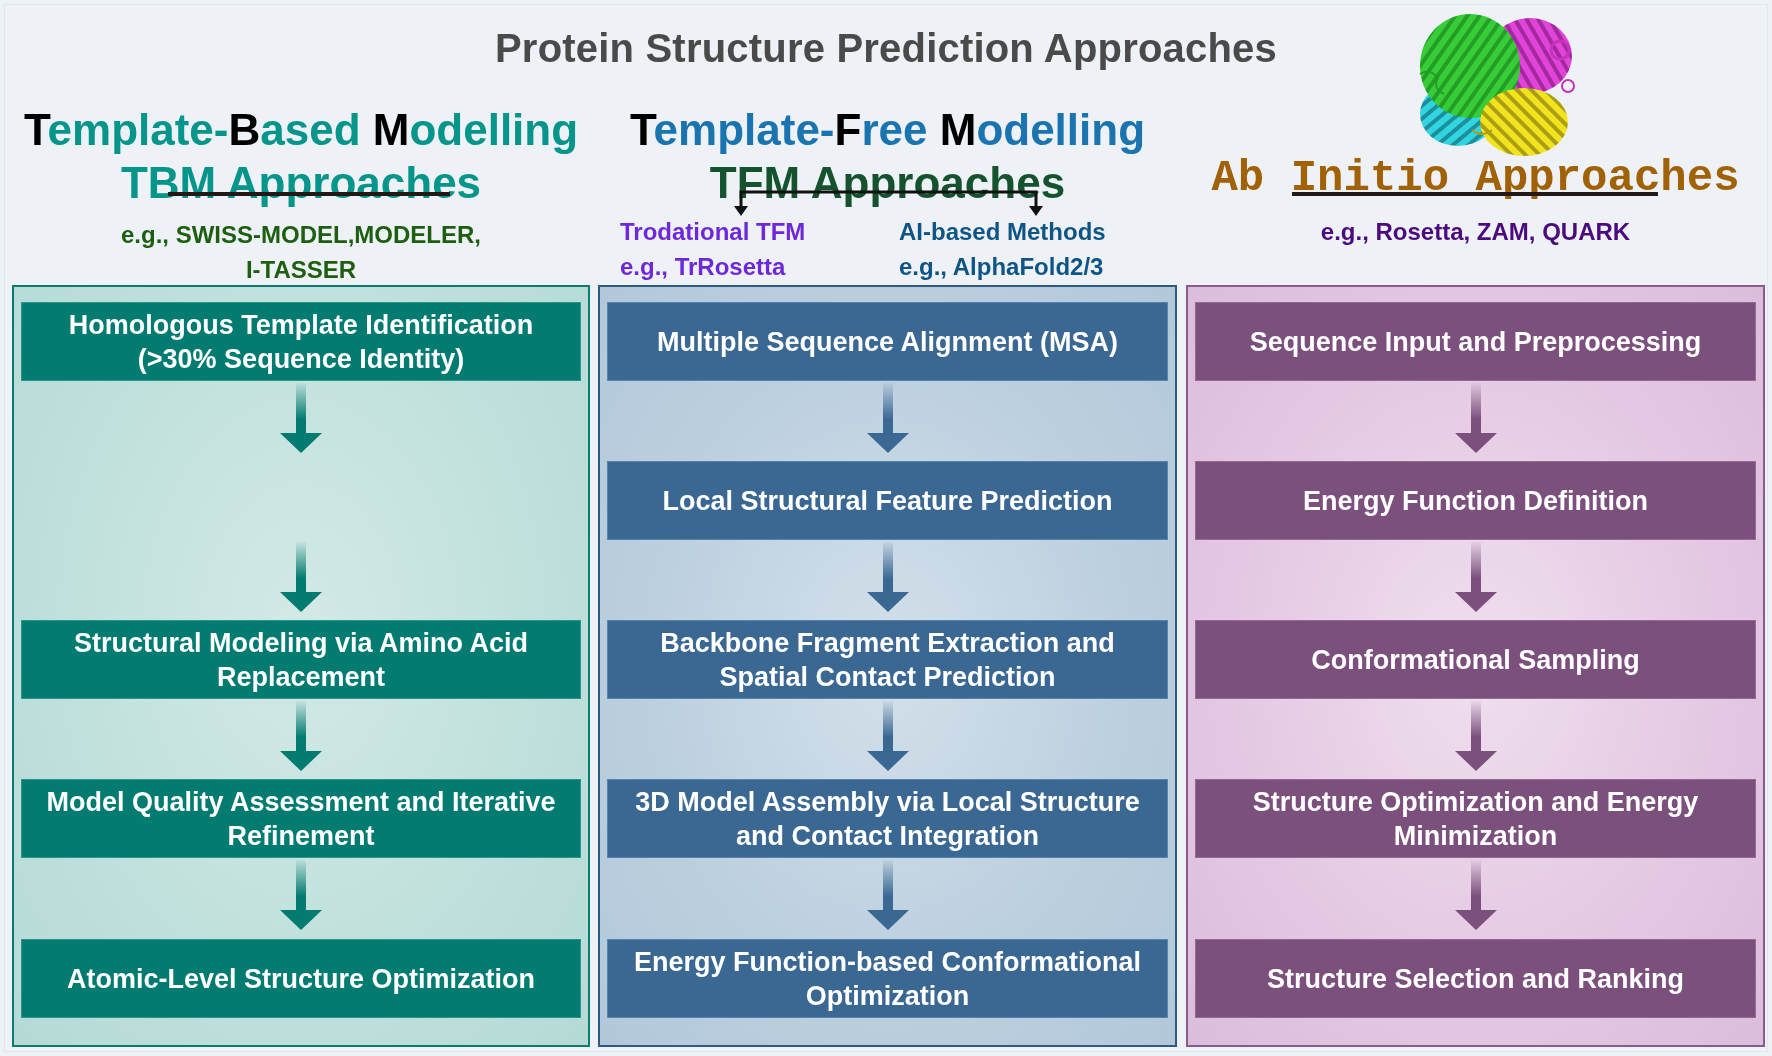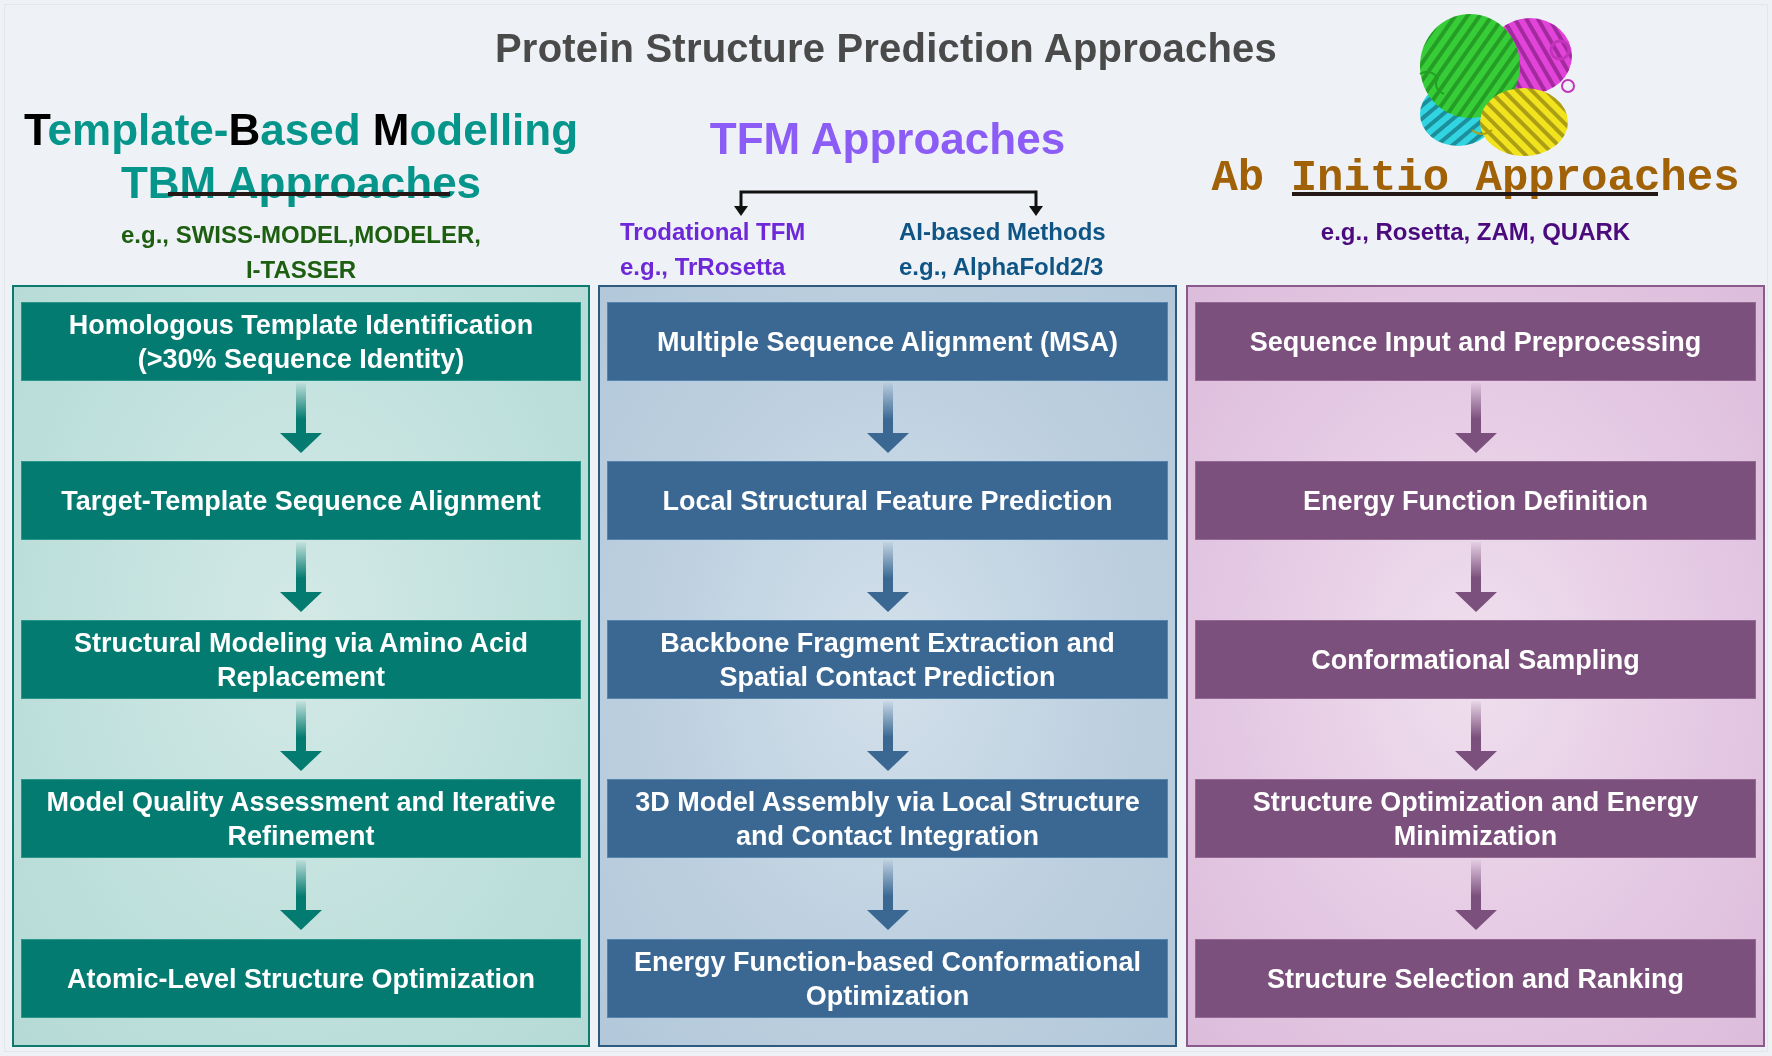--- a/index.html
+++ b/index.html
@@ -51,21 +51,24 @@
   </div>
   <div class="h1" style="color:#05958a;margin-top:9px;">TBM Approaches</div>
 </div>
 <div class="under" style="left:168px;width:282px;top:192px;"></div>
 <div class="col-head eg" style="left:12px;width:578px;top:217px;color:#1d5e10;">
   <div>e.g., SWISS-MODEL,MODELER,</div>
   <div>I-TASSER</div>
 </div>
 
 <div class="col-head" style="left:598px;width:579px;top:108px;">
-  <div class="h1" style="color:#8b5cf6;margin-top:9px;">TFM Approaches</div>
+  <div class="h1" style="color:#1a74b0;">
+    <span class="k">T</span><span>emplate-</span><span class="k">F</span><span>ree </span><span class="k">M</span><span>odelling</span>
+  </div>
+  <div class="h1" style="color:#14532d;margin-top:9px;">TFM Approaches</div>
 </div>
 <svg class="abs" style="left:730px;top:186px;" width="320" height="34" viewBox="0 0 320 34">
   <path d="M11 24 V6 H306 V24" fill="none" stroke="#111" stroke-width="3"></path>
   <path d="M4 20 L11 30 L18 20 Z" fill="#111"></path>
   <path d="M299 20 L306 30 L313 20 Z" fill="#111"></path>
 </svg>
 <div class="abs eg" style="left:620px;top:214px;color:#6d28d9;text-align:left;">
   <div>Trodational TFM</div>
   <div>e.g., TrRosetta</div>
 </div>
@@ -105,21 +108,20 @@
   </g>
 </svg>
 <div class="col-head" style="left:1186px;width:579px;top:156px;">
   <div class="h1" style="color:#a16207;font-family:Liberation Mono, monospace;">Ab Initio Approaches</div>
 </div>
 <div class="under" style="left:1292px;width:366px;top:192px;"></div>
 <div class="col-head eg" style="left:1186px;width:579px;top:214px;color:#4b0a7e;">e.g., Rosetta, ZAM, QUARK</div>
 
 <div class="panel tbm">
   <div class="box" style="left:7px;top:15px;width:560px;">Homologous Template Identification (&gt;30% Sequence Identity)</div>
-  <div class="box" style="left:7px;top:174px;width:560px;">Target-Template Sequence Alignment</div>
   <div class="box" style="left:7px;top:333px;width:560px;">Structural Modeling via Amino Acid Replacement</div>
   <div class="box" style="left:7px;top:492px;width:560px;">Model Quality Assessment and Iterative Refinement</div>
   <div class="box" style="left:7px;top:652px;width:560px;">Atomic-Level Structure Optimization</div>
   <svg class="arrow" style="left:265px;top:96px;" viewBox="0 0 44 70">
       <defs>
         <linearGradient id="gT" x1="0" y1="0" x2="0" y2="1">
           <stop offset="0" stop-color="#037b70" stop-opacity="0.05"></stop>
           <stop offset="0.7" stop-color="#037b70"></stop>
         </linearGradient>
       </defs>

